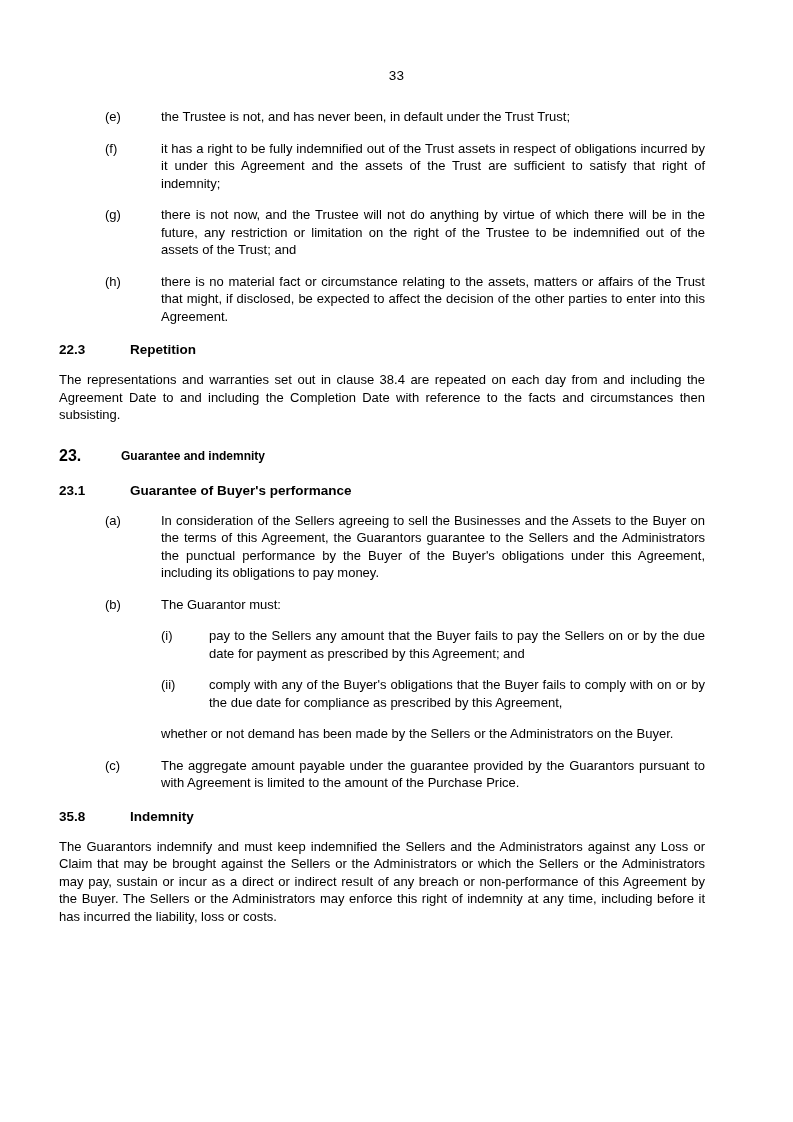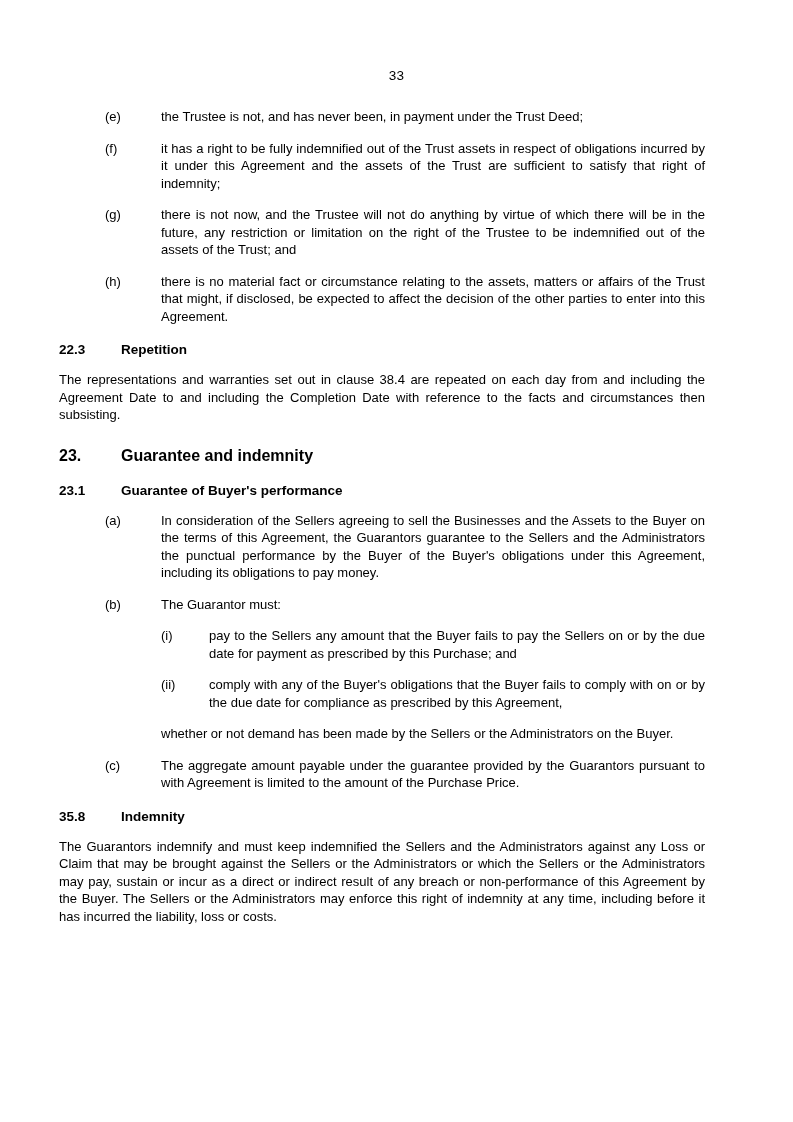--- a/index.html
+++ b/index.html
@@ -79,20 +79,21 @@
     text-align: justify;
   }
 
   
   .clause-sub {
     display: flex;
     align-items: flex-start;
     margin-top: 16px;
     margin-bottom: 12px;
     margin-left: -46px;
+    gap: 9px;
   }
   .clause-sub .num {
     width: 62px;
     flex: 0 0 62px;
     font-size: 13.5px;
     font-weight: bold;
     line-height: 18px;
   }
   .clause-sub .title {
     font-size: 13.5px;
@@ -109,21 +110,21 @@
     margin-left: -46px;
   }
   .clause-major .num {
     width: 62px;
     flex: 0 0 62px;
     font-size: 16px;
     font-weight: bold;
     line-height: 20px;
   }
   .clause-major .title {
-    font-size: 16px;
+    font-size: 12px;
     font-weight: bold;
     line-height: 20px;
   }
 
   
   .para {
     font-size: 13px;
     line-height: 17.5px;
     text-align: justify;
     margin-left: -46px;
@@ -138,21 +139,21 @@
 <body>
 
 <div class="page">
 
   <div class="page-number">33</div>
 
   <div class="content">
 
     <div class="row lettered">
       <div class="marker">(e)</div>
-      <div class="body">the Trustee is not, and has never been, in payment under the Trust Deed;</div>
+      <div class="body">the Trustee is not, and has never been, in default under the Trust Trust;</div>
     </div>
 
     <div class="row lettered">
       <div class="marker">(f)</div>
       <div class="body">it has a right to be fully indemnified out of the Trust assets in respect of obligations incurred by it under this Agreement and the assets of the Trust are sufficient to satisfy that right of indemnity;</div>
     </div>
 
     <div class="row lettered">
       <div class="marker">(g)</div>
       <div class="body">there is not now, and the Trustee will not do anything by virtue of which there will be in the future, any restriction or limitation on the right of the Trustee to be indemnified out of the assets of the Trust; and</div>
@@ -185,21 +186,21 @@
       <div class="body">In consideration of the Sellers agreeing to sell the Businesses and the Assets to the Buyer on the terms of this Agreement, the Guarantors guarantee to the Sellers and the Administrators the punctual performance by the Buyer of the Buyer's obligations under this Agreement, including its obligations to pay money.</div>
     </div>
 
     <div class="row lettered">
       <div class="marker">(b)</div>
       <div class="body">The Guarantor must:</div>
     </div>
 
     <div class="row roman">
       <div class="marker">(i)</div>
-      <div class="body">pay to the Sellers any amount that the Buyer fails to pay the Sellers on or by the due date for payment as prescribed by this Purchase; and</div>
+      <div class="body">pay to the Sellers any amount that the Buyer fails to pay the Sellers on or by the due date for payment as prescribed by this Agreement; and</div>
     </div>
 
     <div class="row roman">
       <div class="marker">(ii)</div>
       <div class="body">comply with any of the Buyer's obligations that the Buyer fails to comply with on or by the due date for compliance as prescribed by this Agreement,</div>
     </div>
 
     <div class="para continuation">whether or not demand has been made by the Sellers or the Administrators on the Buyer.</div>
 
     <div class="row lettered">

